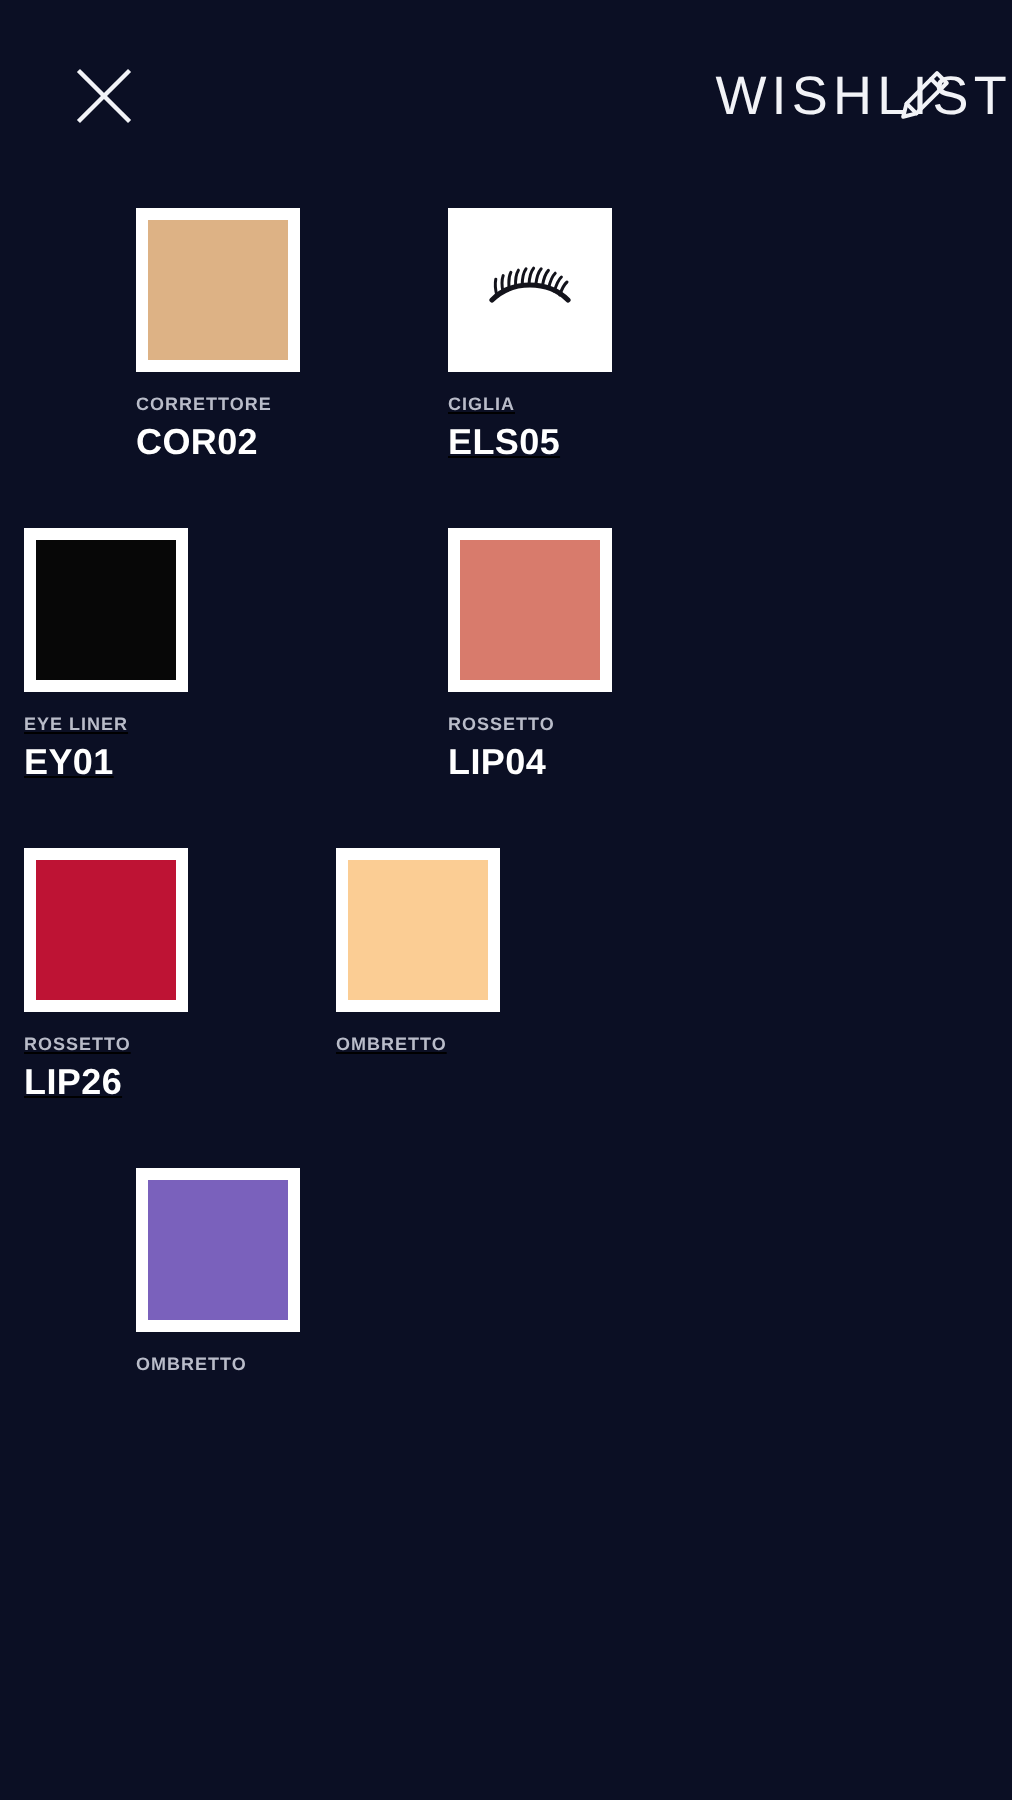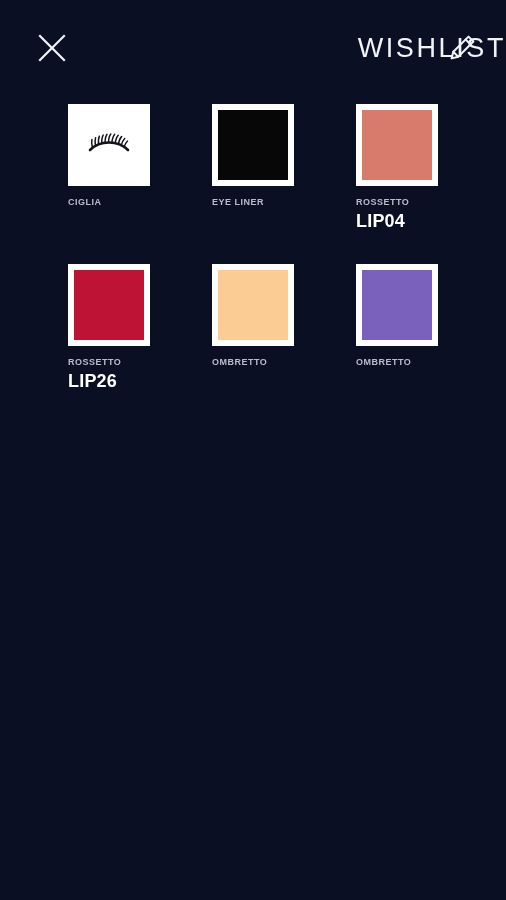--- a/index.html
+++ b/index.html
@@ -64,21 +64,22 @@
   }
 
   .cell {
     width: 144px;
     margin-left: 68px;
     margin-bottom: 32px;
   }
   
   .cell:nth-child(3n+2),
   .cell:nth-child(3n+3) {
-    margin-left: 0;
+    margin-left: 12px;
+    text-decoration: underline;
   }
 
   .swatch-frame {
     width: 82px;
     height: 82px;
     background: #ffffff;
     padding: 6px;
     cursor: pointer;
   }
 
@@ -141,20 +142,27 @@
           <line x1="6.3" y1="18.8" x2="11.2" y2="23.7"></line>
         </g>
       </svg>
     </span>
   </div>
 
 </div>
 
 <div class="grid">
 
+  <div class="cell">
+    <div class="swatch-frame">
+      <div class="swatch-fill" style="background:#ddb285"></div>
+    </div>
+    <div class="item-category">CORRETTORE</div>
+    <div class="item-code">COR02</div>
+  </div>
 
   <div class="cell">
     <div class="swatch-frame">
       <div class="swatch-photo">
         <svg width="70" height="70" viewBox="0 0 70 70" aria-hidden="true">
           <g stroke="#13131b" fill="none" stroke-linecap="round">
             <path d="M16 40 C26 30, 44 30, 54 40" stroke-width="2.6"></path>
             <path d="M18.5 38.2 C17.6 34.5, 17.4 31.8, 17.9 29.6" stroke-width="1.5"></path>
             <path d="M21.5 36.2 C20.8 32.6, 20.8 30.0, 21.6 27.8" stroke-width="1.5"></path>
             <path d="M24.6 34.6 C24.2 30.8, 24.4 28.2, 25.4 26.2" stroke-width="1.5"></path>
@@ -164,27 +172,29 @@
             <path d="M37.9 32.4 C38.3 28.6, 39.1 26.1, 40.6 24.4" stroke-width="1.5"></path>
             <path d="M41.2 33.0 C41.8 29.3, 42.7 26.8, 44.2 25.2" stroke-width="1.5"></path>
             <path d="M44.3 34.1 C45.1 30.5, 46.1 28.1, 47.6 26.6" stroke-width="1.5"></path>
             <path d="M47.2 35.6 C48.2 32.1, 49.2 29.9, 50.7 28.5" stroke-width="1.5"></path>
             <path d="M49.9 37.5 C51.0 34.2, 52.1 32.2, 53.5 31.0" stroke-width="1.5"></path>
           </g>
         </svg>
       </div>
     </div>
     <div class="item-category">CIGLIA</div>
+    <div class="item-code">ELS05</div>
   </div>
 
   <div class="cell">
     <div class="swatch-frame">
       <div class="swatch-fill" style="background:#070707"></div>
     </div>
     <div class="item-category">EYE LINER</div>
+    <div class="item-code">EY01</div>
   </div>
 
   <div class="cell">
     <div class="swatch-frame">
       <div class="swatch-fill" style="background:#d87b6c"></div>
     </div>
     <div class="item-category">ROSSETTO</div>
     <div class="item-code">LIP04</div>
   </div>
 

